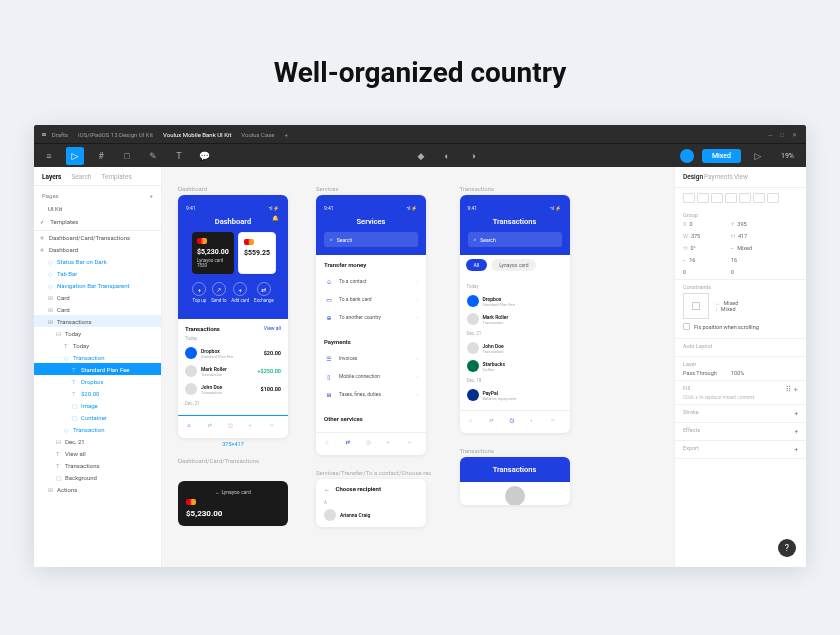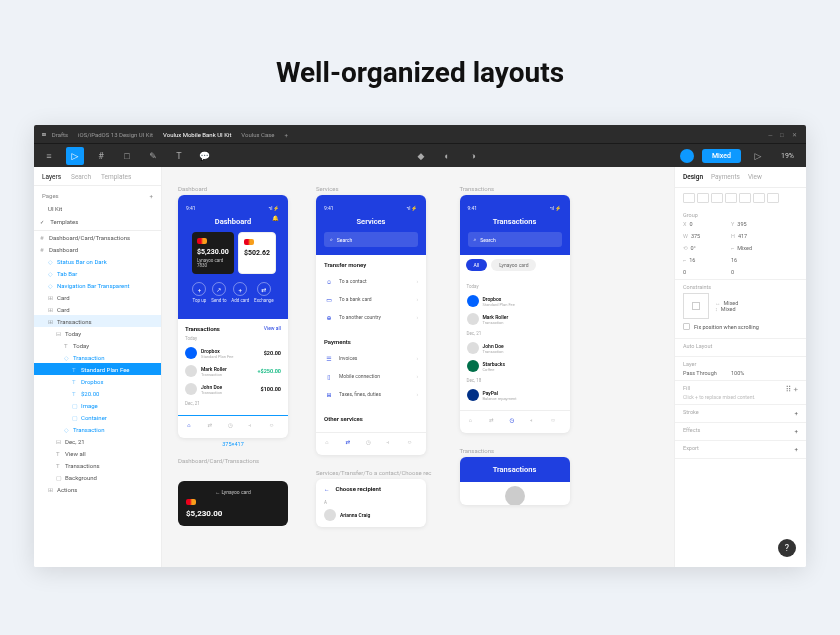--- a/index.html
+++ b/index.html
@@ -14,21 +14,21 @@
 .toolbar{background:#2c2c2c;height:24px;display:flex;align-items:center;padding:0 6px;gap:8px;border-top:1px solid #1a1a1a}
 .tbtn{width:18px;height:18px;display:flex;align-items:center;justify-content:center;color:#aaa;font-size:9px;border-radius:2px}
 .tbtn.primary{background:#0d99ff;color:#fff}
 .toolbar .spacer{flex:1}
 .share{background:#0d99ff;color:#fff;font-size:7px;padding:3px 10px;border-radius:3px;font-weight:500}
 .zoom{color:#ccc;font-size:7px;margin:0 6px}
 .body{flex:1;display:flex;overflow:hidden}
 .panel-l{width:128px;border-right:1px solid #eee;background:#fff;overflow:hidden;font-size:6.5px;color:#333}
 .ptabs{display:flex;gap:10px;padding:6px 8px 4px;border-bottom:1px solid #eee}
 .ptabs span{color:#aaa}
-.ptabs span.on{color:#111;font-weight:400}
+.ptabs span.on{color:#111;font-weight:700}
 .phdr{display:flex;justify-content:space-between;padding:6px 8px 3px;font-size:6px;color:#888}
 .phdr .plus{color:#888}
 .prow{padding:3px 8px 3px 14px;font-size:6px;color:#555;display:flex;align-items:center;gap:4px}
 .prow.check::before{content:"✓";font-size:5px;margin-left:-8px;margin-right:2px}
 .lrow{padding:2.5px 6px;font-size:6px;color:#555;display:flex;align-items:center;white-space:nowrap;overflow:hidden}
 .lrow.i1{padding-left:14px}.lrow.i2{padding-left:22px}.lrow.i3{padding-left:30px}.lrow.i4{padding-left:38px}
 .lrow.blue{color:#0d99ff}
 .lrow.sel{background:#e5f3ff}
 .lrow.selb{background:#0d99ff;color:#fff}
 .lico{width:6px;height:6px;margin-right:3px;opacity:.5;flex-shrink:0}
@@ -75,41 +75,41 @@
 .section{padding:6px 8px}
 .sh{font-size:6px;font-weight:600;margin-bottom:4px;color:#111}
 .srow{display:flex;align-items:center;gap:5px;padding:4px 0;color:#555}
 .srow .ic{width:10px;height:10px;color:#1f3fe0;display:flex;align-items:center;justify-content:center;font-size:6px}
 .srow .txt{flex:1;font-size:5px}
 .srow .chev{color:#ccc;font-size:5px}
 .chips{display:flex;gap:4px;padding:4px 6px}
 .chip{padding:3px 8px;border-radius:8px;font-size:5px;background:#f0f0f0;color:#666}
 .chip.on{background:#1f3fe0;color:#fff}
 .panel-r{width:132px;border-left:1px solid #eee;background:#fff;font-size:6px;color:#555;overflow:hidden}
-.rtabs{display:flex;gap:8px;padding:6px 8px;border-bottom:1px solid #eee;font-size:6.5px}
+.rtabs{display:flex;gap:1px;padding:6px 8px;border-bottom:1px solid #eee;font-size:6.5px}
 .rtabs span{color:#aaa}.rtabs span.on{color:#111;font-weight:500}
 .align{display:flex;gap:2px;padding:5px 8px}
 .align .a{width:12px;height:10px;border:1px solid #ddd;border-radius:1px}
 .rgroup{padding:4px 8px;border-bottom:1px solid #f0f0f0}
 .rlbl{font-size:5.5px;color:#aaa;margin-bottom:3px}
 .rfields{display:flex;flex-wrap:wrap;gap:6px}
 .rf{font-size:5.5px;color:#666;min-width:42px}
 .rf .k{color:#bbb;margin-right:3px}
 .cbox{display:flex;align-items:center;gap:4px;font-size:5.5px;padding:4px 0}
 .cbox .b{width:7px;height:7px;border:1px solid #ccc;border-radius:1px}
 .constraints{display:flex;align-items:center;gap:6px}
 .cbox-g{width:26px;height:26px;border:1px solid #ddd;position:relative}
 .cbox-g::before{content:"";position:absolute;inset:8px;border:1px solid #ccc}
 .row2{background:#1a1a1a;color:#fff;border-radius:6px;width:110px;padding:8px;margin-top:14px}
 .help{position:absolute;right:10px;bottom:10px;width:18px;height:18px;border-radius:50%;background:#333;color:#fff;display:flex;align-items:center;justify-content:center;font-size:9px}
 </style>
 </head>
 <body>
 
-<div class="hero">Well-organized layouts</div>
+<div class="hero">Well-organized country</div>
 
 <div class="app">
   <div class="titlebar">
     <span style="margin-right:6px;color:#fff">⧈</span>
     <span class="tb-item">Drafts</span>
     <span class="tb-item">iOS/iPadOS 13 Design UI Kit</span>
     <span class="tb-item active">Voulux Mobile Bank UI Kit</span>
     <span class="tb-item">Voulux Case</span>
     <span class="tb-item">+</span>
     <span class="spacer"></span>
@@ -189,21 +189,21 @@
               <div class="ph-title">Dashboard</div>
               <span class="ph-bell">🔔</span>
               <div class="cards">
                 <div class="card dark">
                   <div class="mc"></div>
                   <div class="amt">$5,230.00</div>
                   <div class="sub"><span>Lynayoo card</span> &nbsp; <span>7830</span></div>
                 </div>
                 <div class="card white">
                   <div class="mc"></div>
-                  <div class="amt">$502.62</div>
+                  <div class="amt">$559.25</div>
                 </div>
               </div>
               <div class="actions">
                 <div class="act">
                     <div class="ic">+</div>
                     <div class="lb">Top up</div>
                   </div>
                 <div class="act">
                     <div class="ic">↗</div>
                     <div class="lb">Send to</div>

